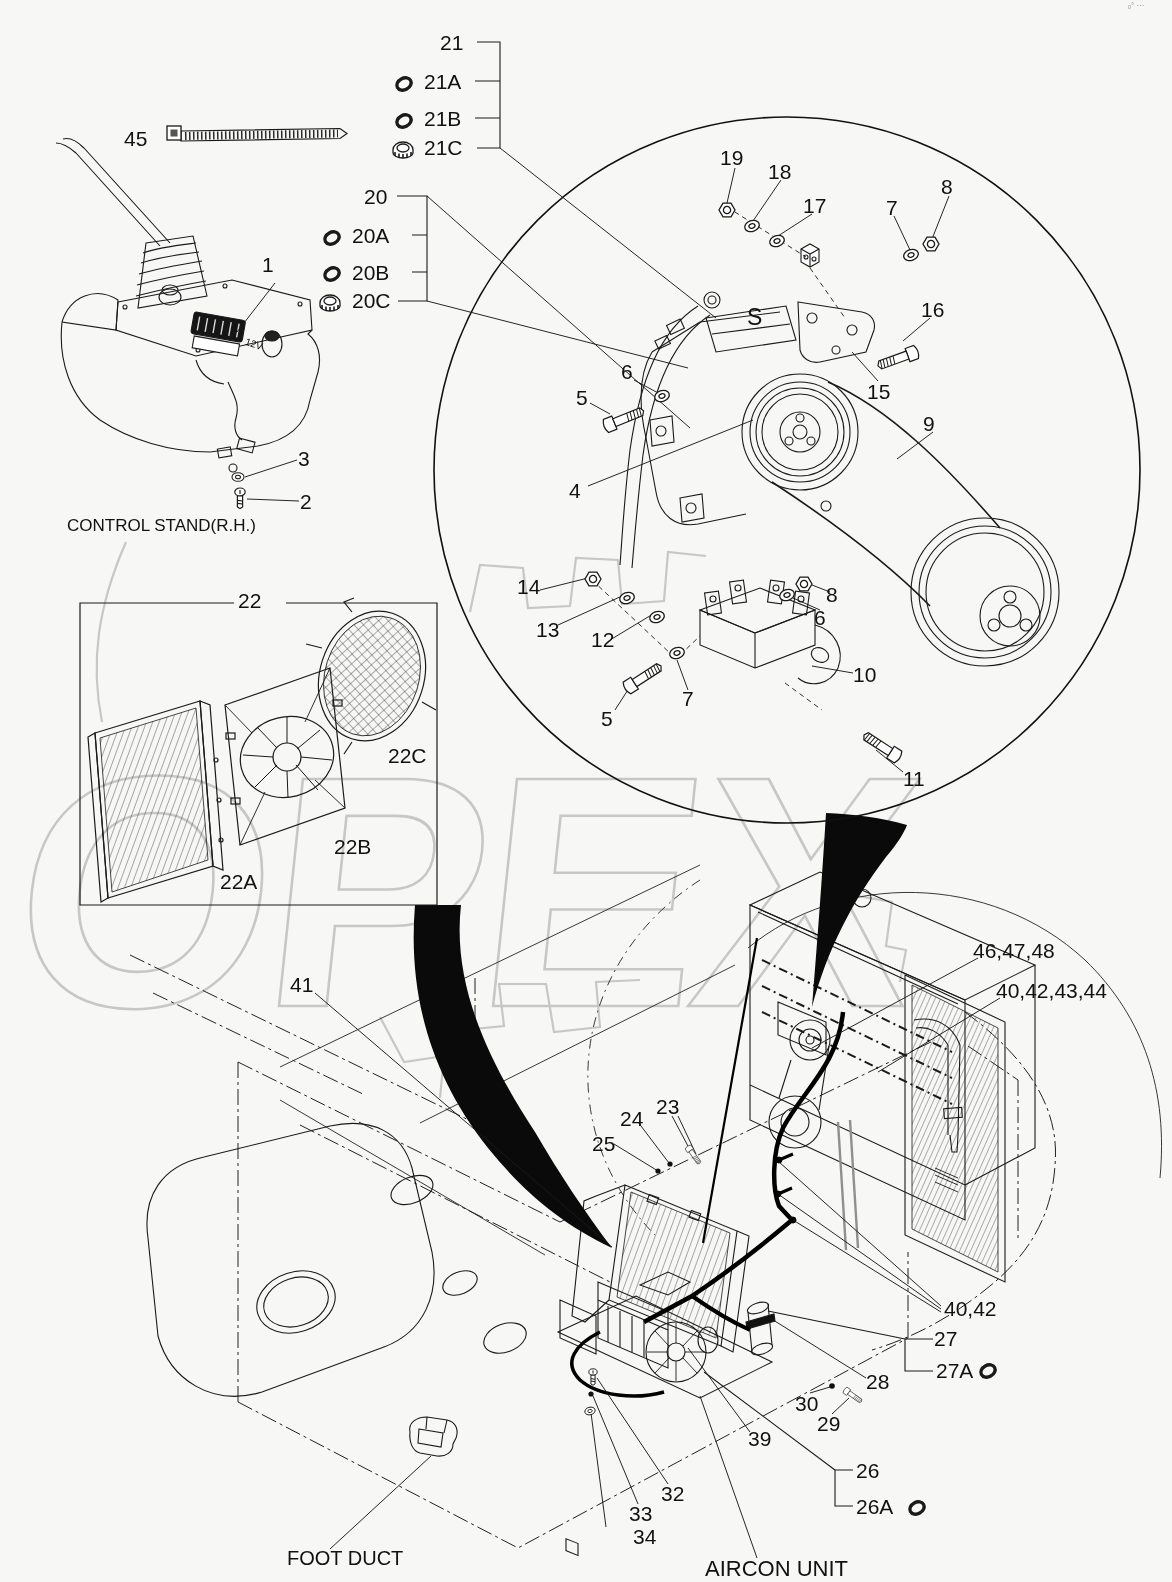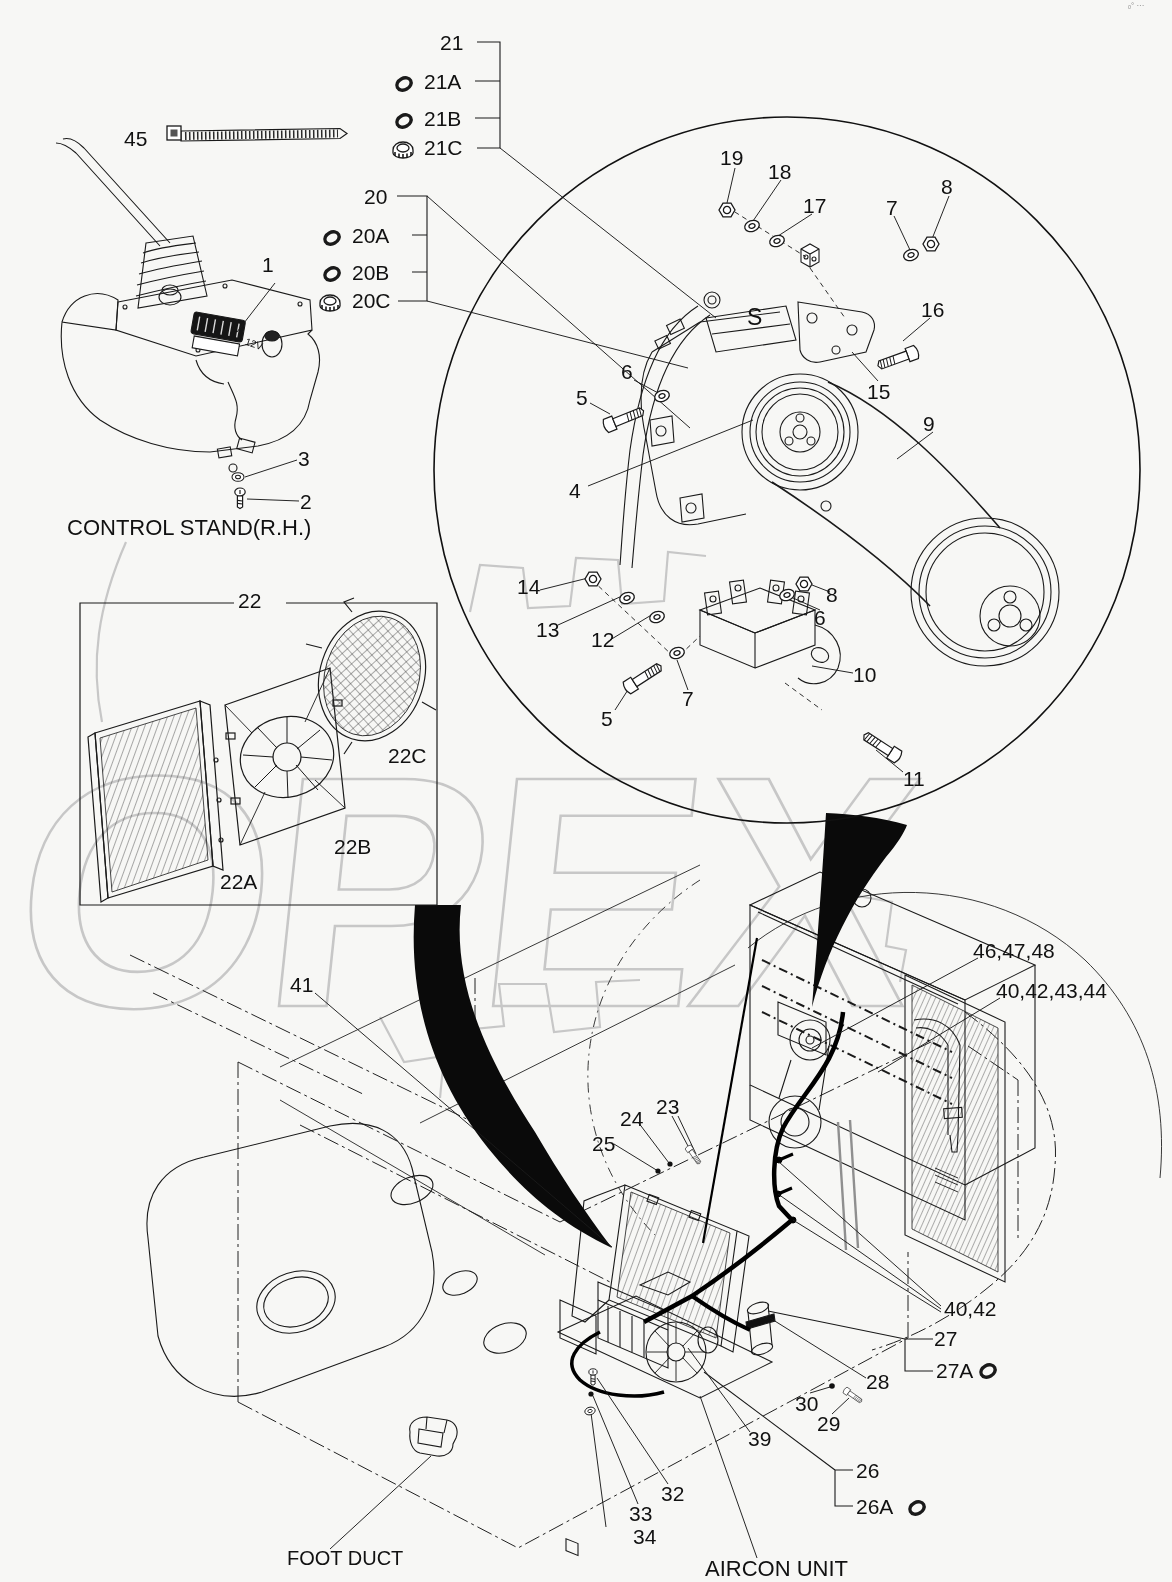--- a/index.html
+++ b/index.html
@@ -370,21 +370,21 @@
       <div class="callout" style="left: 424px; top: 108px;">21B</div>
       <div class="callout" style="left: 424px; top: 137px;">21C</div>
       <div class="callout" style="left: 124px; top: 128px;">45</div>
       <div class="callout" style="left: 364px; top: 186px;">20</div>
       <div class="callout" style="left: 352px; top: 225px;">20A</div>
       <div class="callout" style="left: 352px; top: 262px;">20B</div>
       <div class="callout" style="left: 352px; top: 290px;">20C</div>
       <div class="callout" style="left: 262px; top: 254px;">1</div>
       <div class="callout" style="left: 298px; top: 448px;">3</div>
       <div class="callout" style="left: 300px; top: 491px;">2</div>
-      <div class="callout" style="left: 67px; top: 517px; font-size: 22px;">CONTROL STAND(R.H.)</div>
+      <div class="callout" style="left: 67px; top: 517px; font-size: 17px;">CONTROL STAND(R.H.)</div>
       <div class="callout" style="left: 720px; top: 147px;">19</div>
       <div class="callout" style="left: 768px; top: 161px;">18</div>
       <div class="callout" style="left: 803px; top: 195px;">17</div>
       <div class="callout" style="left: 886px; top: 197px;">7</div>
       <div class="callout" style="left: 941px; top: 176px;">8</div>
       <div class="callout" style="left: 921px; top: 299px;">16</div>
       <div class="callout" style="left: 867px; top: 381px;">15</div>
       <div class="callout" style="left: 747px; top: 306px; font-size: 23px;">S</div>
       <div class="callout" style="left: 621px; top: 361px;">6</div>
       <div class="callout" style="left: 576px; top: 387px;">5</div>

